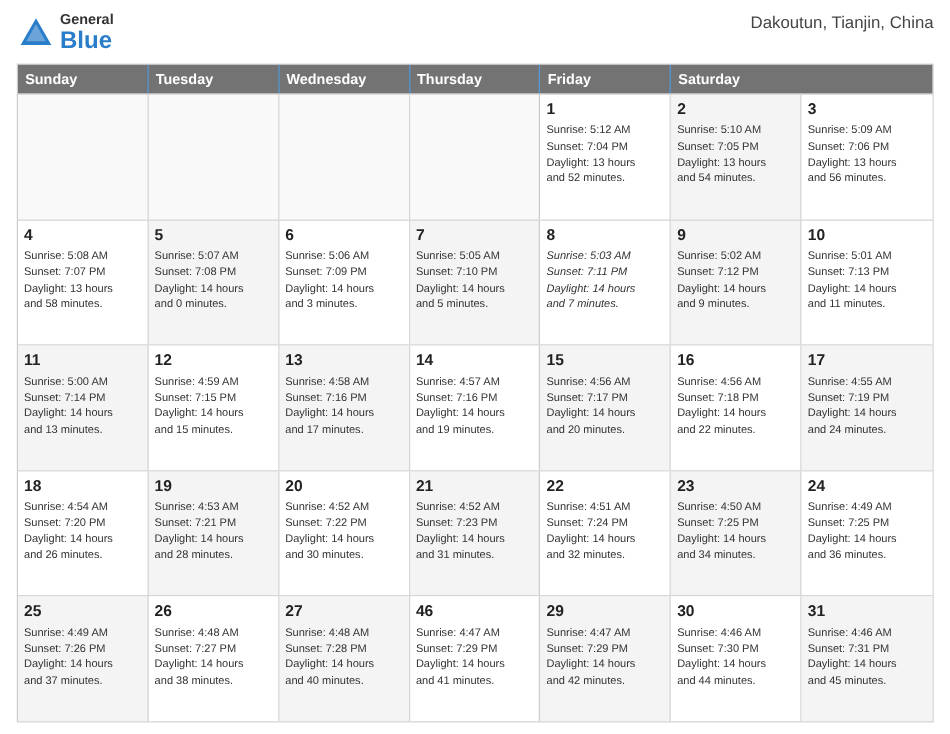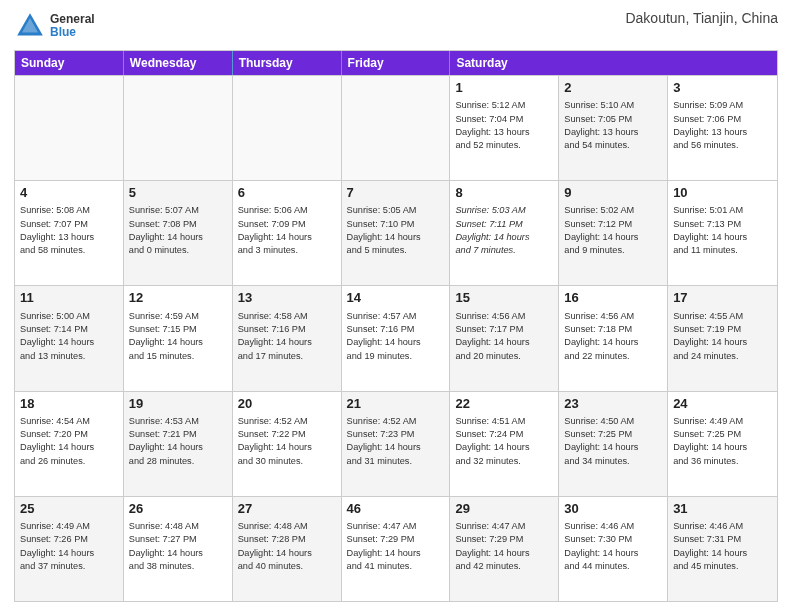--- a/index.html
+++ b/index.html
@@ -51,21 +51,21 @@
     }
     .calendar {
       flex: 1;
       display: flex;
       flex-direction: column;
       border: 1px solid #ccc;
     }
     .cal-header-row {
       display: grid;
       grid-template-columns: repeat(7, 1fr);
-      background: #6d28d9;
+      background: #737373;
     }
     .cal-header-cell {
       color: #fff;
       font-size: 12px;
       font-weight: bold;
       padding: 5px 6px;
       text-align: left;
       border-right: 1px solid #5599d9;
     }
     .cal-header-cell:last-child { border-right: none; }
@@ -108,31 +108,32 @@
 
 <div class="page">
   <div class="header">
     <div class="logo">
       <svg class="logo-icon" viewBox="0 0 40 40">
         <polygon points="20,4 36,32 4,32" fill="#2a7dc9"></polygon>
         <polygon points="20,10 30,28 10,28" fill="#fff" opacity="0.3"></polygon>
       </svg>
       <div class="logo-text">
         <div style="color:#333;font-size:12px;font-weight:bold;line-height:1.1">General</div>
-        <div style="color:#2a7dc9;font-size:12px;font-weight:bold;line-height:1.1">Blue</div>
+        <div style="color:#2a7dc9;font-size:20px;font-weight:bold;line-height:1.1">Blue</div>
       </div>
     </div>
     <div class="title-block">
       <div class="title-sub">Dakoutun, Tianjin, China</div>
     </div>
   </div>
 
   <div class="calendar">
     <div class="cal-header-row">
     <div class="cal-header-cell">Sunday</div>
+        <div class="cal-header-cell">Tuesday</div>
         <div class="cal-header-cell">Wednesday</div>
         <div class="cal-header-cell">Thursday</div>
         <div class="cal-header-cell">Friday</div>
         <div class="cal-header-cell">Saturday</div>
       </div>
     <div class="cal-body">
     <div class="cal-row">
           <div class="cal-cell empty"></div>
           <div class="cal-cell empty"></div>
           <div class="cal-cell empty"></div>

